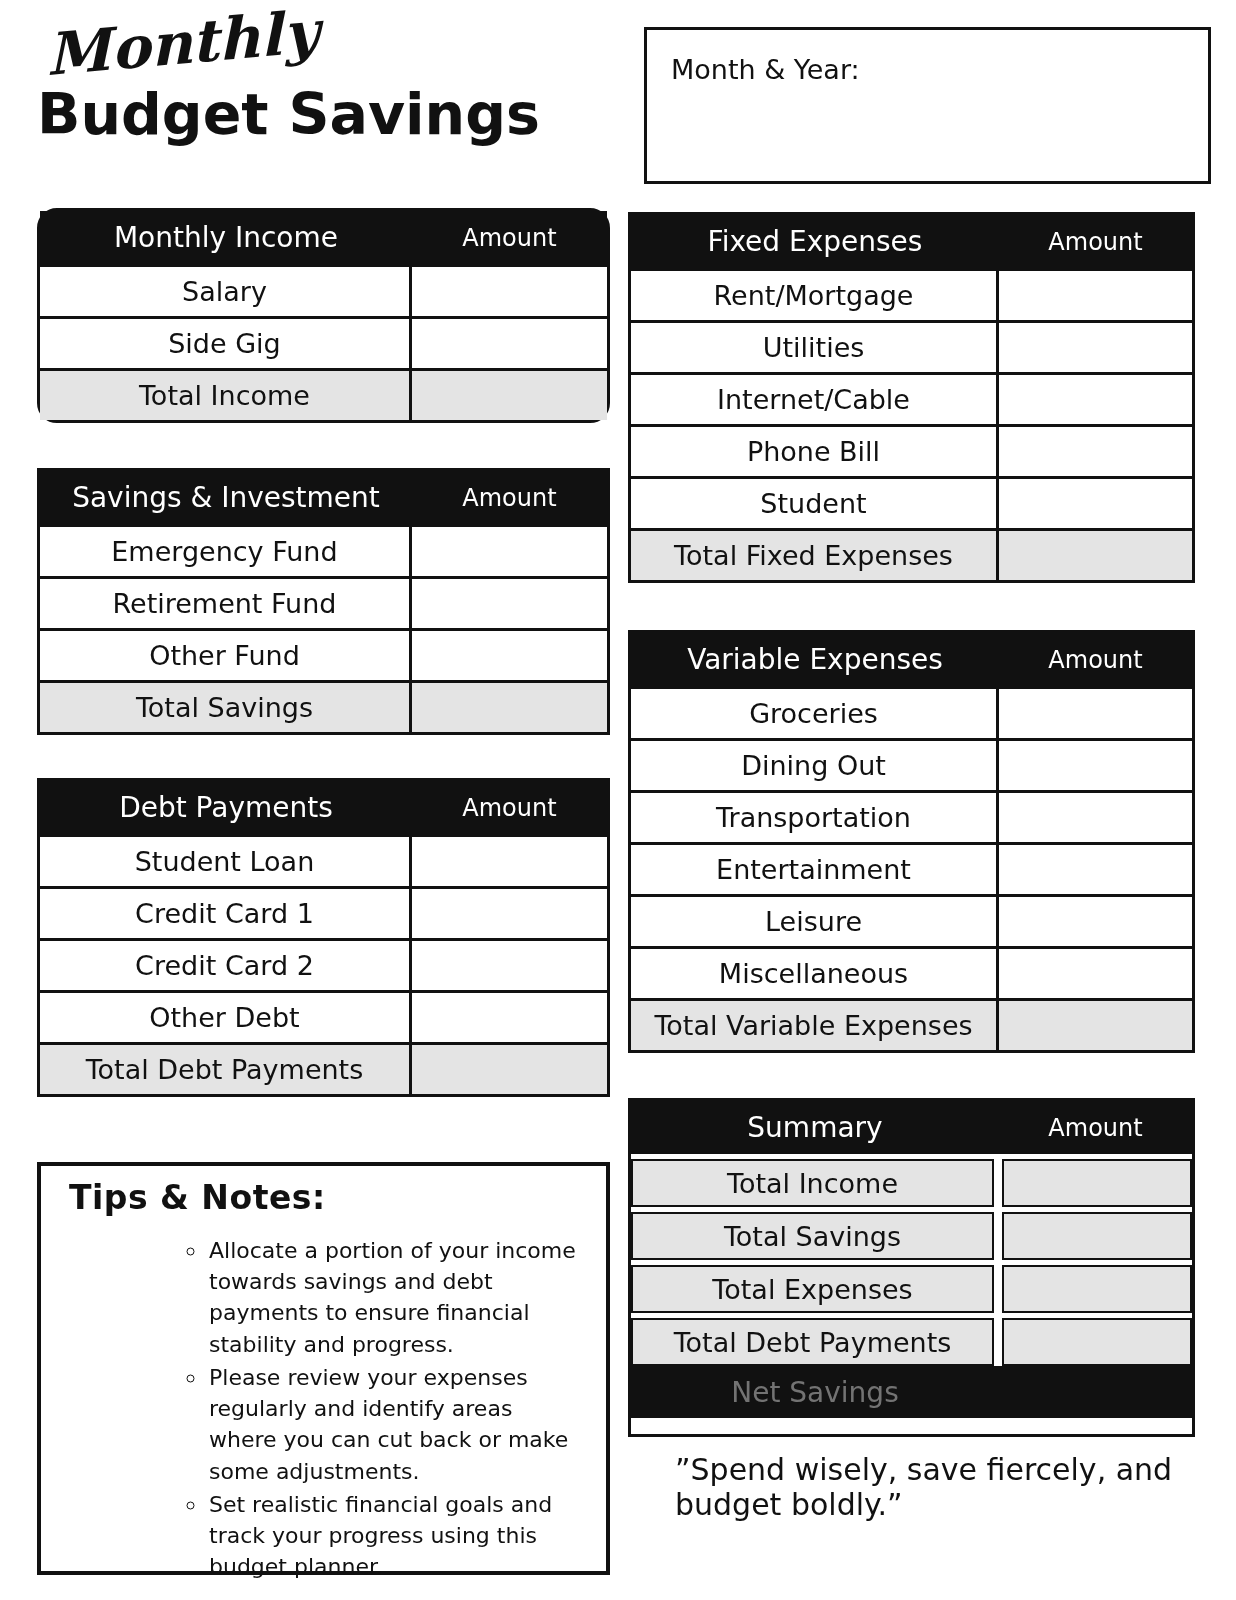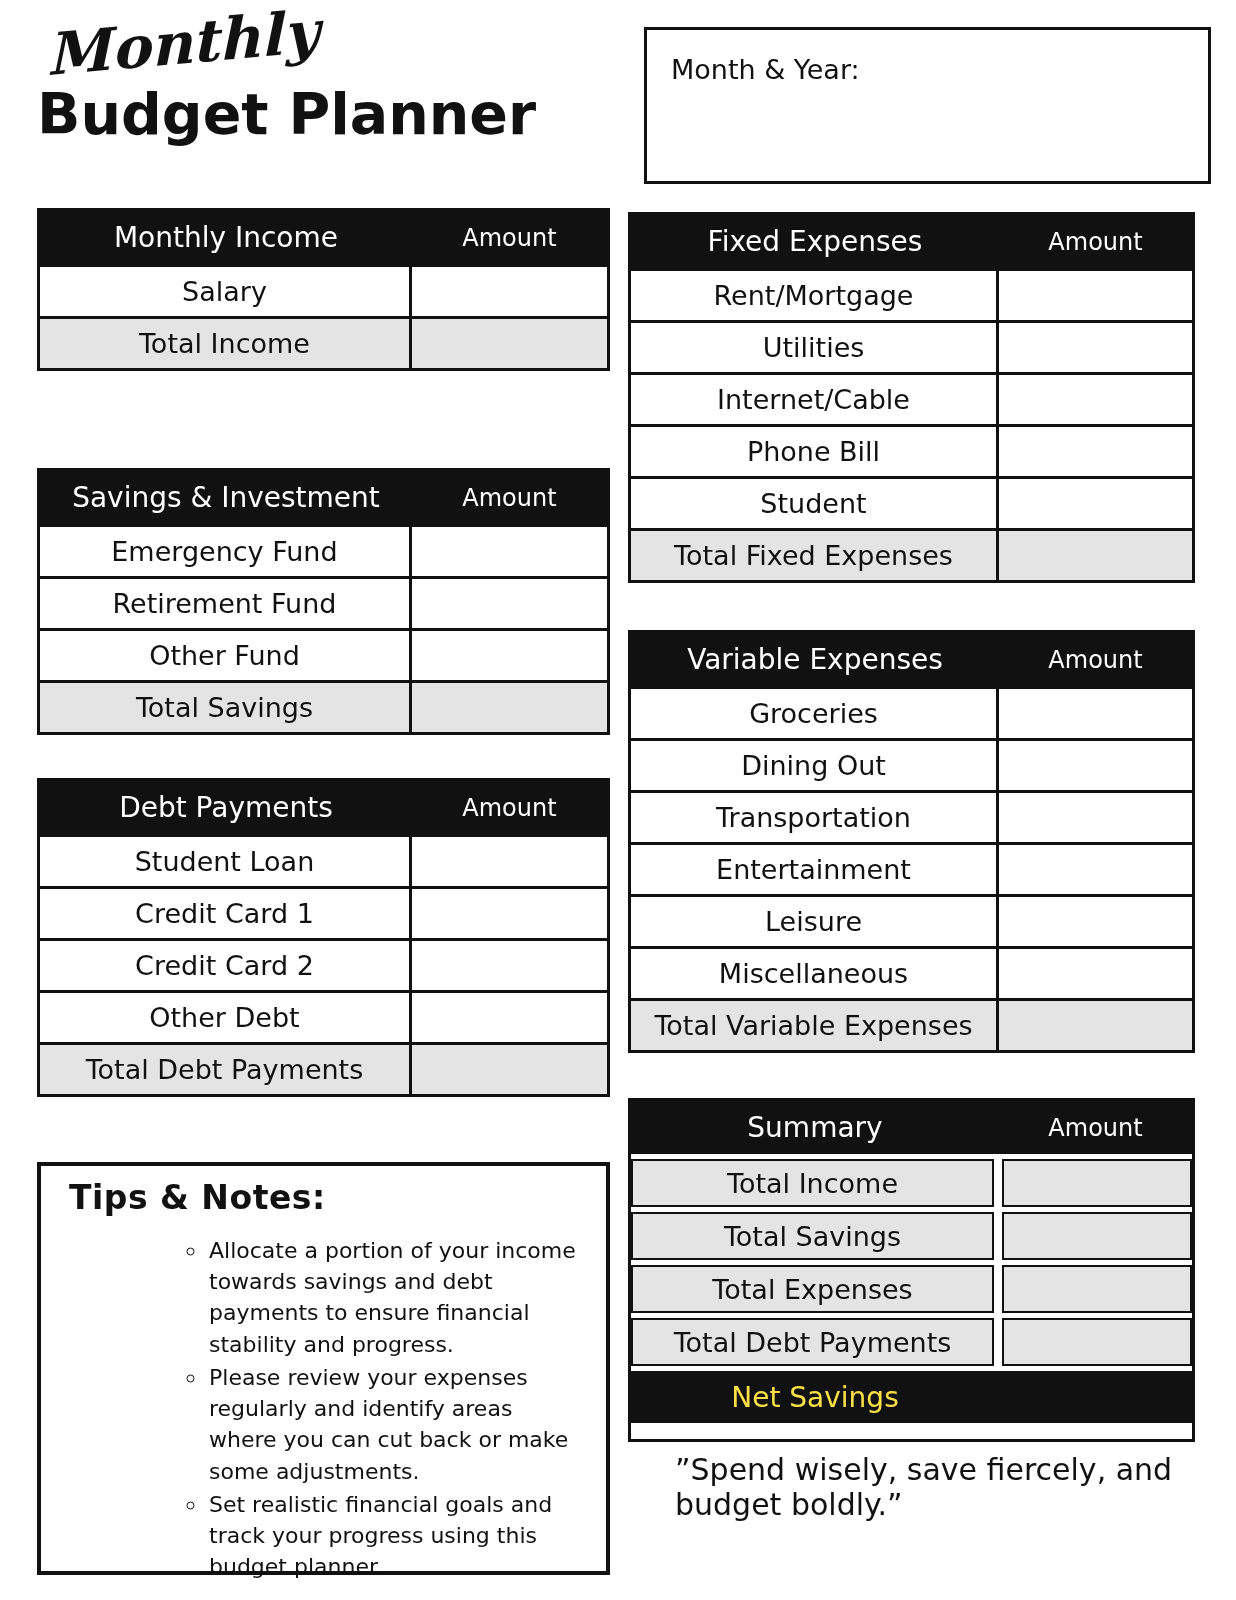--- a/index.html
+++ b/index.html
@@ -58,21 +58,21 @@
   .sum-row {
     display:grid; grid-template-columns:calc(65.6% - 5px) 1fr;
     column-gap:8px; margin-top:5px; height:48px;
   }
   .sum-cell {
     background:#e4e4e4; border:2px solid #111;
     display:flex; align-items:center; justify-content:center;
     font-size:27px; text-align:center;
   }
   .sum-footer {
-    margin-top:5px; height:52px; background:#111; color:#fde047;
+    height:52px; background:#111; color:#737373;
     display:grid; grid-template-columns:65.6% 1fr; align-items:center;
   }
   .sum-footer .f1 { text-align:center; font-size:28px; }
 
   
   .tips-box {
     position:absolute; left:0; top:1162px; width:573px; height:413px;
     border:4px solid #111; background:#fff; padding:12px 18px 0 28px;
   }
   .tips-heading { font-size:33px; font-weight:bold; letter-spacing:0.5px; }
@@ -87,30 +87,34 @@
 </style>
 </head>
 <body>
 
 <div class="page">
 
   <div class="col-left">
 
     <div class="title-block">
       <div class="title-script">Monthly</div>
-      <div class="title-main">Budget Planner</div>
-    </div>
-
-    <div class="btable" style="top:208px;">
+      <div class="title-main">Budget Savings</div>
+    </div>
+
+    <div class="btable" style="top:208px;border-radius:20px;">
       <div class="bt-head">
         <div class="h1">Monthly Income</div>
         <div class="h2">Amount</div>
       </div>
       <div class="bt-row">
         <div class="c1">Salary</div>
+        <div class="c2"></div>
+      </div>
+      <div class="bt-row">
+        <div class="c1">Side Gig</div>
         <div class="c2"></div>
       </div>
       <div class="bt-row total">
         <div class="c1">Total Income</div>
         <div class="c2"></div>
       </div>
     </div>
 
     <div class="btable" style="top:468px;">
       <div class="bt-head">

